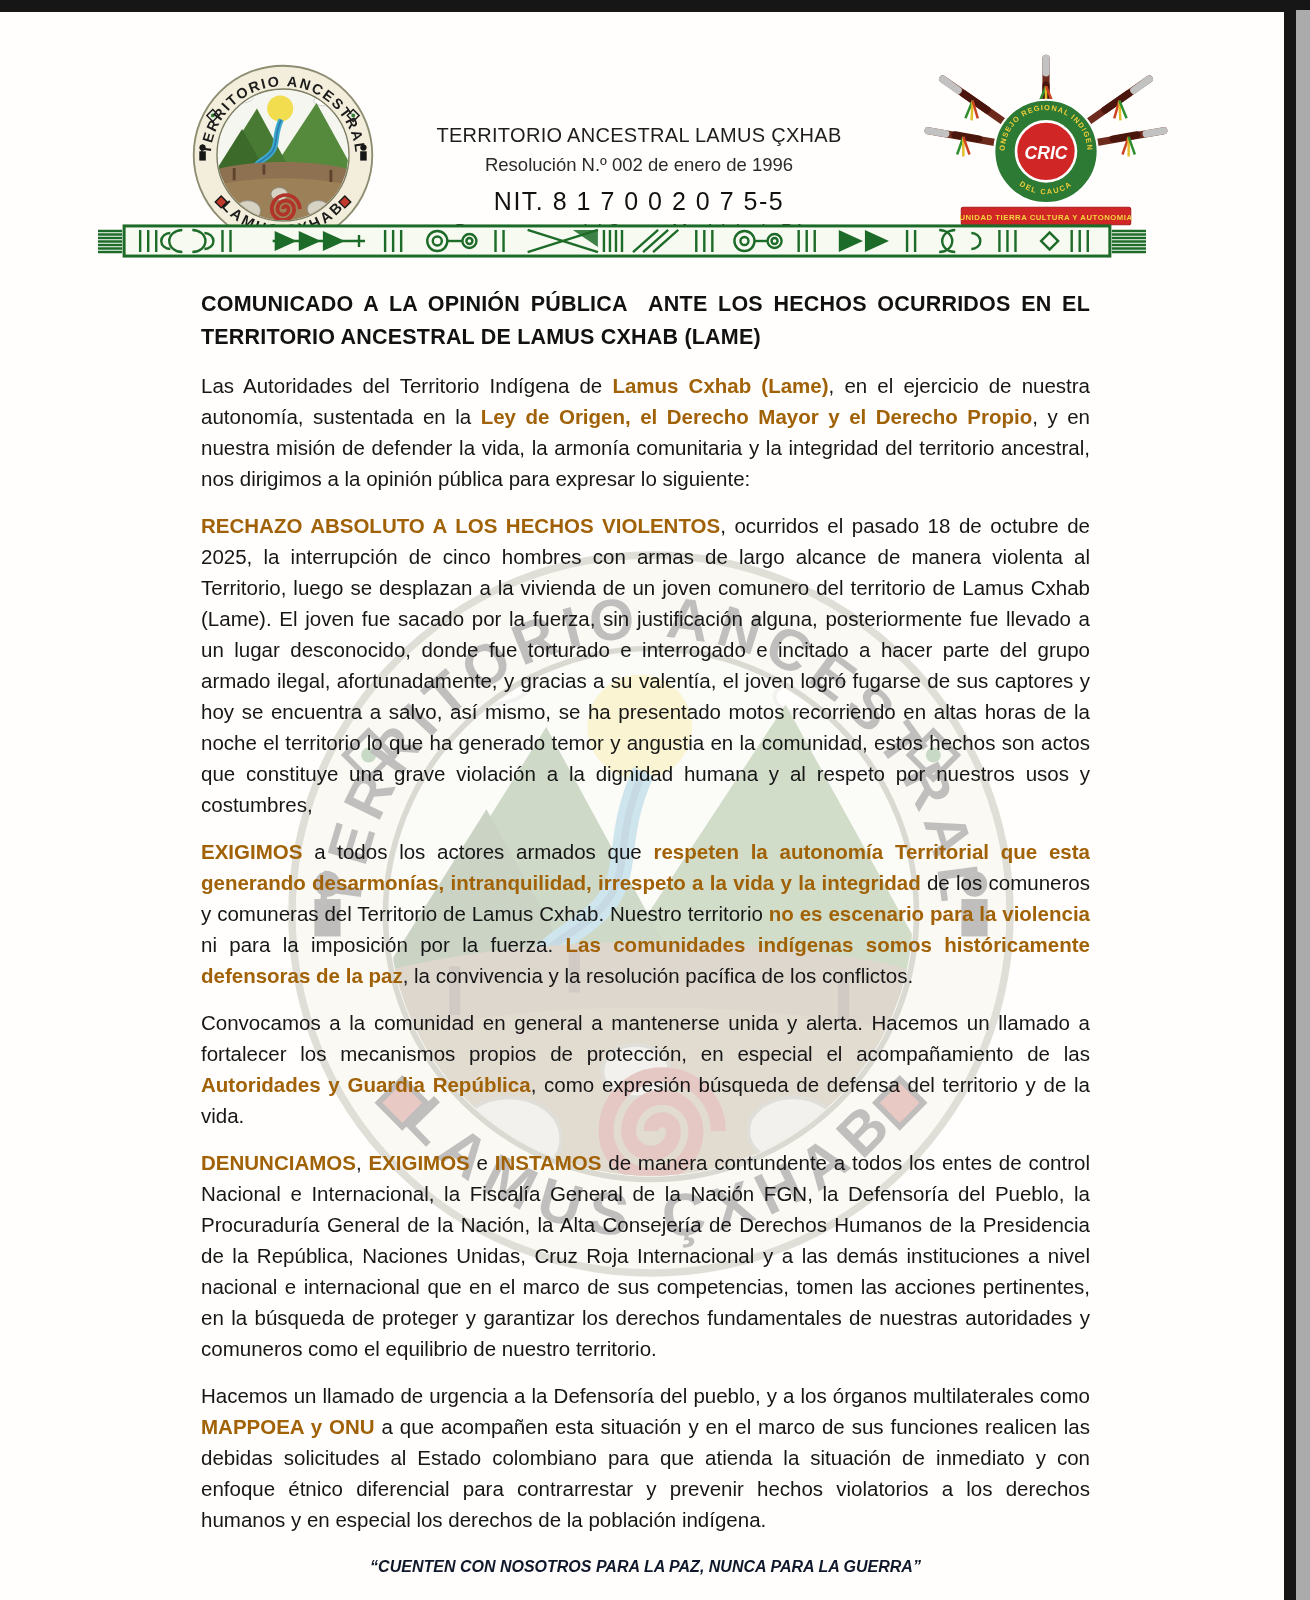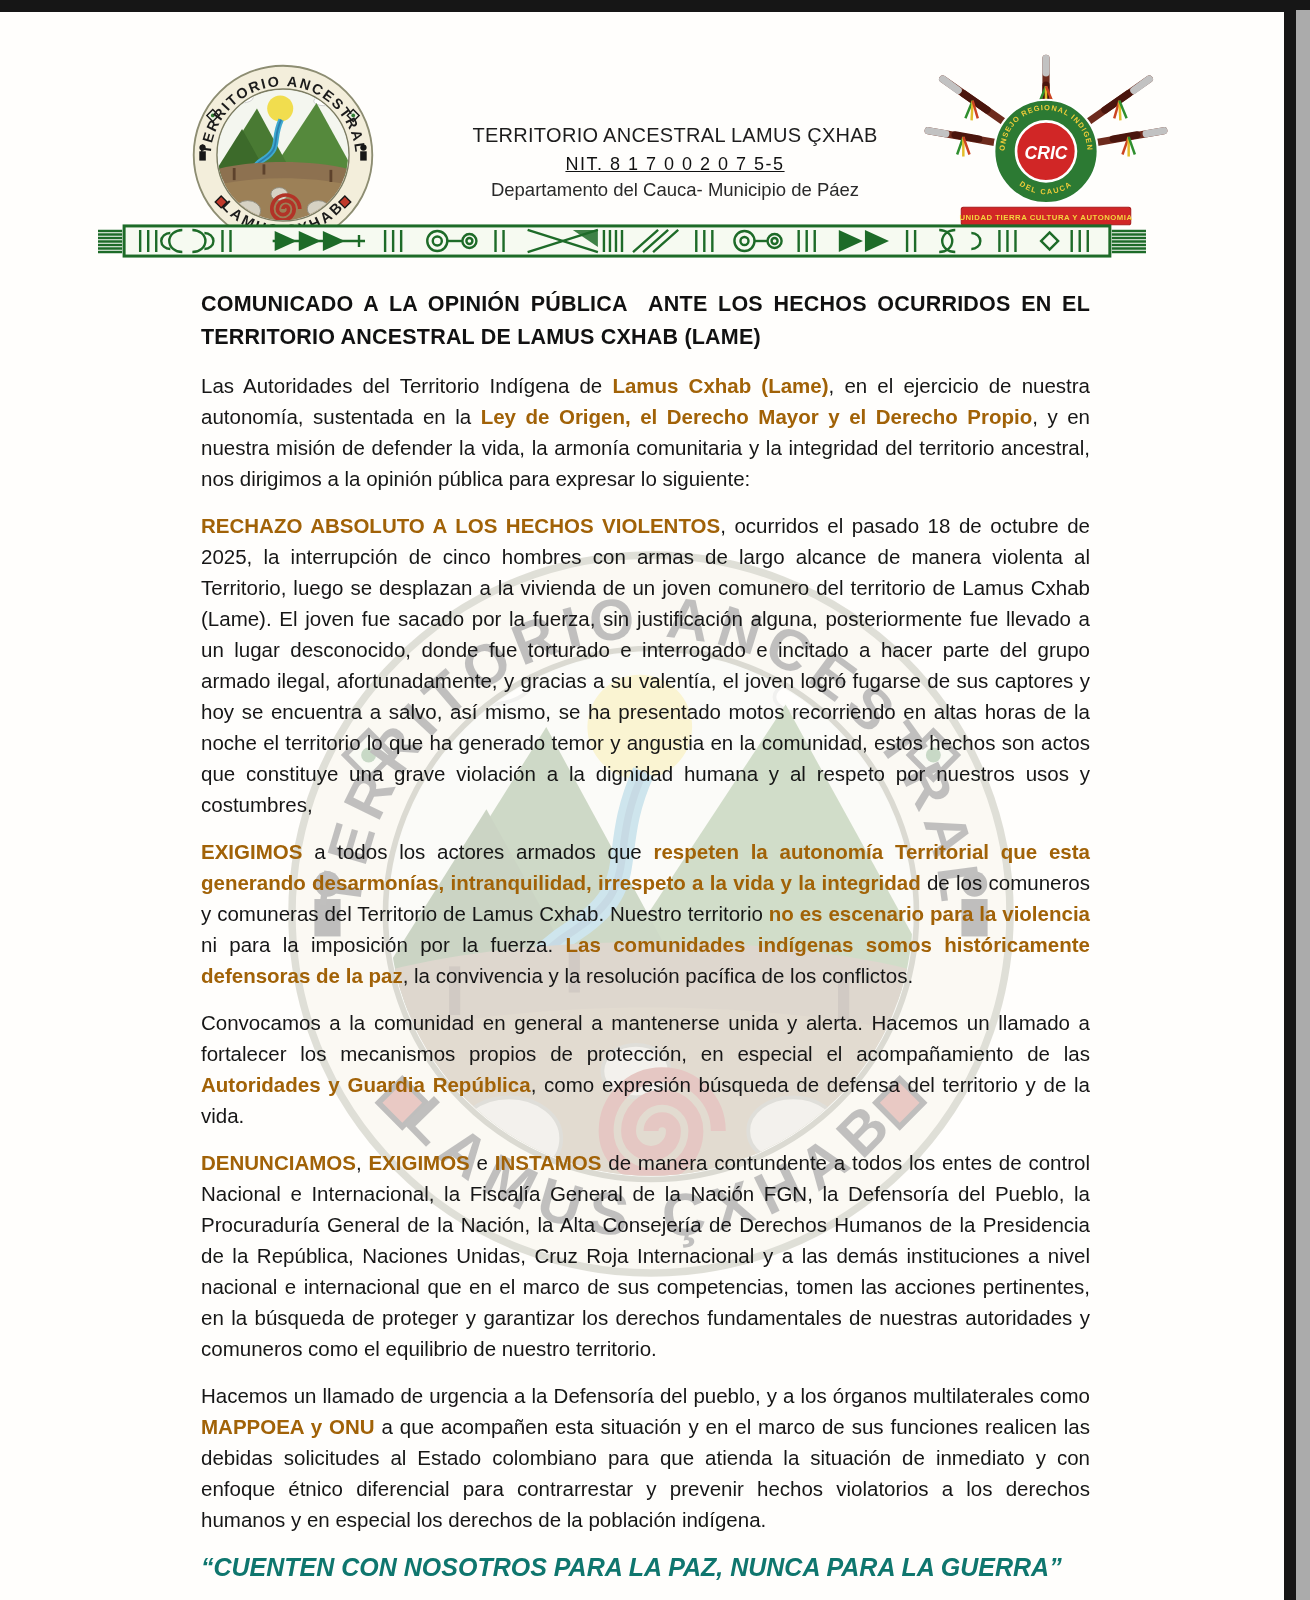--- a/index.html
+++ b/index.html
@@ -4,42 +4,42 @@
 <style>
   html,body{margin:0;padding:0;background:#6e6e6e;}
   .photo{position:relative;width:1310px;height:1600px;background:#161616;overflow:hidden;
          font-family:"Liberation Sans",sans-serif;}
   .page{position:absolute;top:12px;left:0;width:1284px;height:1588px;background:#fffefc;}
   .right-edge{position:absolute;top:10px;right:0;width:14px;height:1590px;background:#ababab;}
   .page-seam{position:absolute;top:12px;left:0;width:1284px;height:4px;background:#f1f1f0;}
 
   
   .logo-territory{position:absolute;left:176px;top:50px;width:214px;height:186px;}
-  .header-center{position:absolute;left:420px;top:112px;width:510px;text-align:center;color:#222;}
+  .header-center{position:absolute;left:384px;top:112px;width:510px;text-align:center;color:#222;}
   .hc-l1{font-size:20px;letter-spacing:0.3px;margin-bottom:7px;color:#1d1d1d;}
   .hc-l2{font-size:18.5px;margin-bottom:11px;color:#2a2a2a;}
-  .hc-l3{font-size:18px;letter-spacing:1.5px;margin-bottom:4px;color:#111;text-decoration:underline;}
+  .hc-l3{font-size:25px;letter-spacing:1.5px;margin-bottom:4px;color:#111;}
   .hc-l4{font-size:18.5px;color:#2a2a2a;}
   .logo-cric{position:absolute;left:922px;top:40px;width:248px;height:176px;}
   .band{position:absolute;left:96px;top:207px;width:1054px;height:44px;}
 
   
   .watermark{position:absolute;left:270px;top:528px;width:762px;height:748px;
              opacity:0.27;z-index:1;pointer-events:none;filter:saturate(0.85);}
 
   
   .doc{position:absolute;left:185px;top:260px;width:921px;z-index:2;color:#161616;}
   .doc p{margin:16px;}
   .doc-title{font-size:21.5px;font-weight:bold;line-height:33px;text-align:justify;
              letter-spacing:0.2px;color:#111;}
   .doc-date{font-size:20.5px;line-height:31px;margin-top:38px;text-align:left;}
   .body-par{font-size:20.5px;line-height:31px;margin-top:18px;text-align:justify;}
   .body-par b{color:#a16207;}
-  .closing-quote{font-size:25px;font-weight:bold;font-style:italic;
-                 margin-top:26px;line-height:32px;color:#0f766e;}
+  .closing-quote{font-size:16px;font-weight:bold;font-style:italic;text-align:center;
+                 margin-top:26px;line-height:32px;color:#0f172a;}
 
   svg text{font-family:"Liberation Sans",sans-serif;}
 </style>
 </head>
 <body>
 
 <div class="photo">
   <div class="page-seam"></div>
   <div class="page">
 
@@ -96,20 +96,21 @@
         </symbol>
       </defs>
     </svg>
 
     <svg class="logo-territory" viewBox="0 0 200 200">
       <use href="#sym-territory"></use>
     </svg>
 
     <div class="header-center">
       <div class="hc-l1">TERRITORIO ANCESTRAL LAMUS ÇXHAB</div>
+      <div class="hc-l2">Resolución N.º 002 de enero de 1996</div>
       <div class="hc-l3">NIT. 8 1 7 0 0 2 0 7 5-5</div>
       <div class="hc-l4">Departamento del Cauca- Municipio de Páez</div>
     </div>
 
     <svg class="logo-cric" viewBox="0 0 240 170">
       <g stroke-linecap="round">
         <path d="M120,96 L20,26" stroke="#6e2b1d" stroke-width="7"></path>
         <path d="M120,96 L6,76" stroke="#6e2b1d" stroke-width="7"></path>
         <path d="M120,96 L120,6" stroke="#6e2b1d" stroke-width="7"></path>
         <path d="M120,96 L234,76" stroke="#6e2b1d" stroke-width="7"></path>

